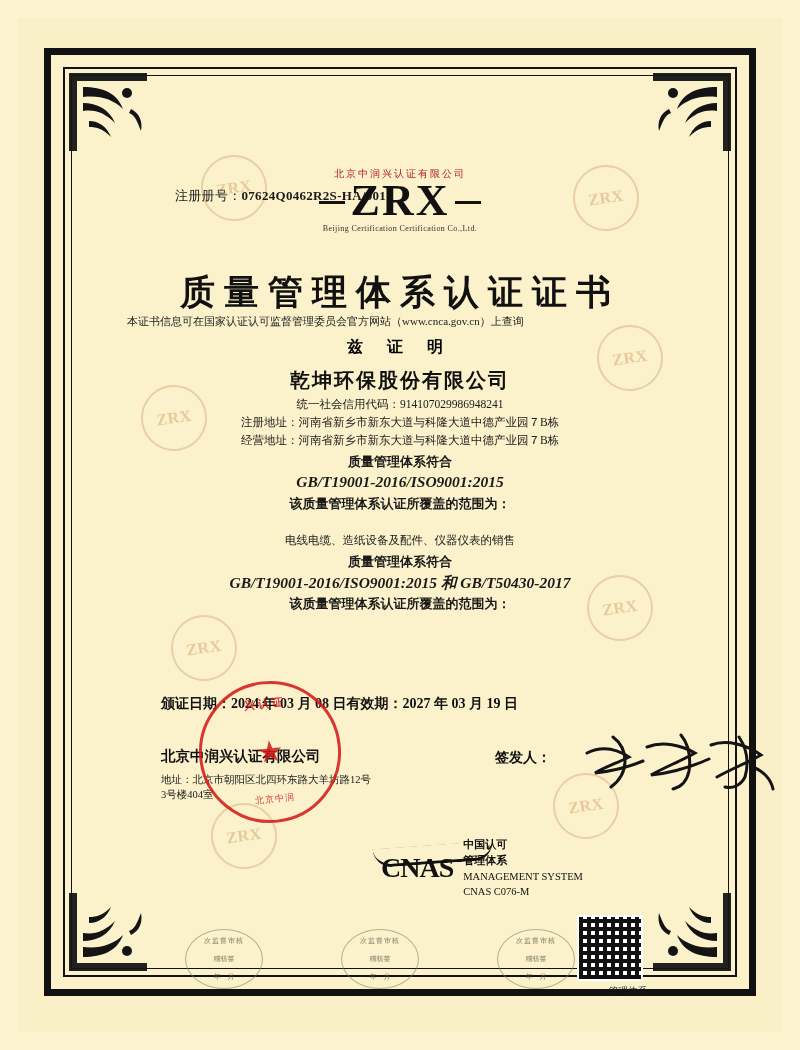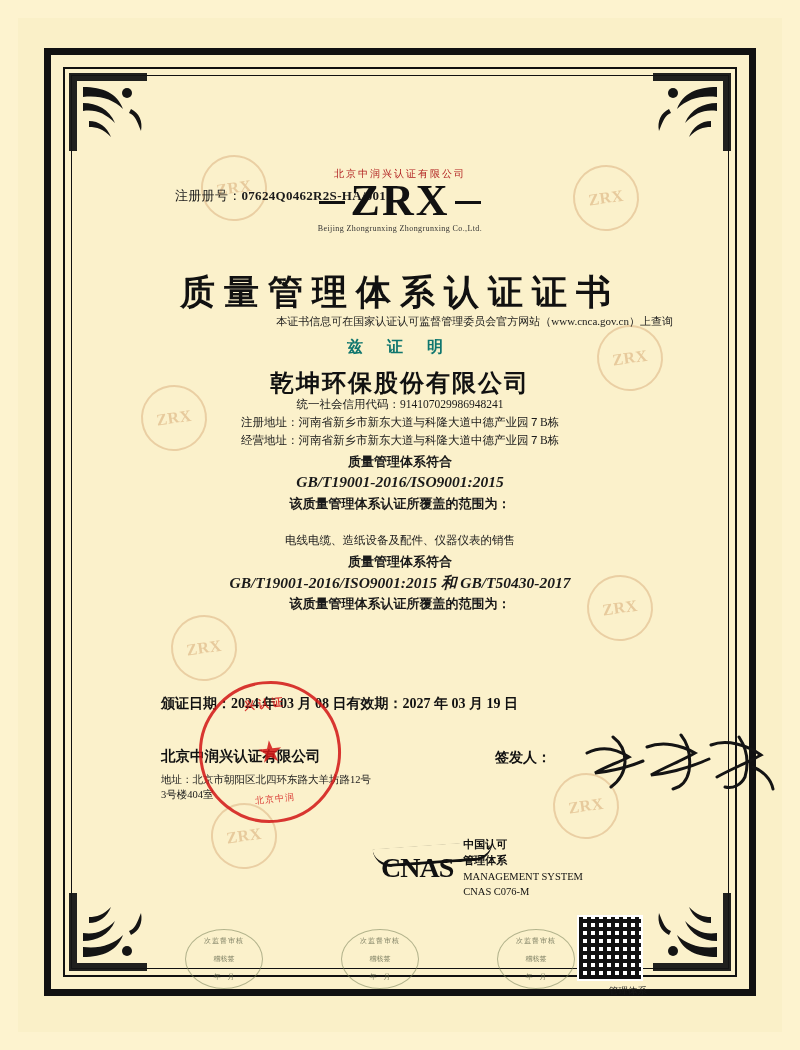--- a/index.html
+++ b/index.html
@@ -102,33 +102,33 @@
     position:absolute;left:0;right:0;top:160px;
     text-align:center;
     font-family:"Liberation Serif", serif;
     font-weight:bold;
     font-size:35px;
     letter-spacing:9px;
     color:#111;
   }
   .title-note{
     position:absolute;left:0;right:0;top:205px;
-    text-align:right;font-size:11px;color:#1a1a1a;
+    text-align:left;font-size:11px;color:#1a1a1a;
     font-family:"Liberation Serif", serif;
   }
   .zheng{
     position:absolute;left:0;right:0;top:228px;
-    text-align:center;font-size:16px;font-weight:bold;color:#0f766e;
+    text-align:center;font-size:16px;font-weight:bold;color:#000000;
     letter-spacing:10px;
     font-family:"Liberation Serif", serif;
   }
 
   .company{
     position:absolute;left:0;right:0;top:258px;
-    text-align:center;font-size:24px;font-weight:bold;color:#111;
+    text-align:center;font-size:20px;font-weight:bold;color:#111;
     letter-spacing:2px;
     font-family:"Liberation Serif", serif;
   }
   .line{
     position:absolute;left:0;right:0;
     text-align:center;color:#1a1a1a;
     font-family:"Liberation Serif", serif;
   }
   .sm{font-size:11.5px;text-align:center;}
   .md{font-size:13px;font-weight:bold;}
@@ -318,21 +318,21 @@
 
       <div class="content">
 
         <div class="reg-no">
           <span>注册册号：</span><b>07624Q0462R2S-HA/001</b>
         </div>
 
         <div class="logo-wrap">
           <div class="logo-arc">北京中润兴认证有限公司</div>
           <div class="zrx">ZRX</div>
-          <div class="logo-sub">Beijing Zhongrunxing Zhongrunxing Co.,Ltd.</div>
+          <div class="logo-sub">Beijing Certification Certification Co.,Ltd.</div>
         </div>
 
         <div class="title">质量管理体系认证证书</div>
         <div class="title-note">本证书信息可在国家认证认可监督管理委员会官方网站（www.cnca.gov.cn）上查询</div>
         <div class="zheng">兹 证 明</div>
 
         <div class="company">乾坤环保股份有限公司</div>
 
         <div class="line sm" style="top:288px;">统一社会信用代码：914107029986948241</div>
         <div class="line sm" style="top:306px;">注册地址：河南省新乡市新东大道与科隆大道中德产业园７B栋</div>

